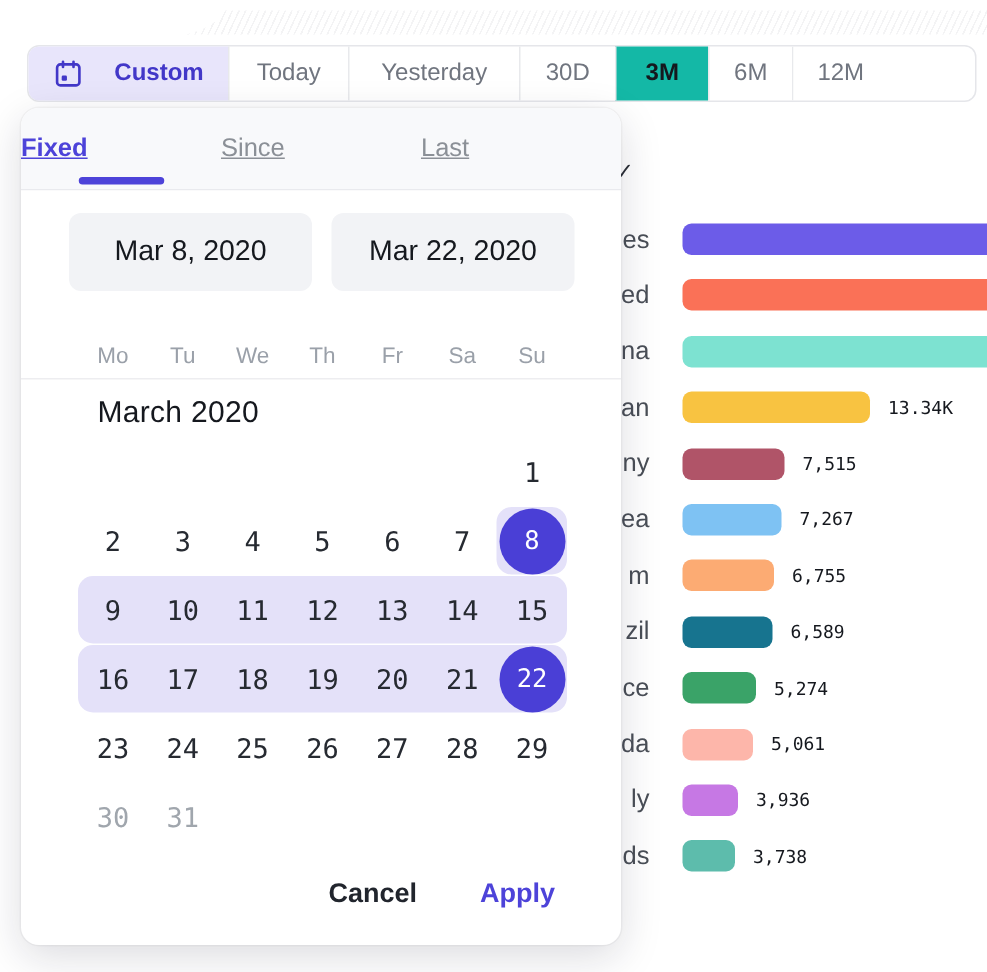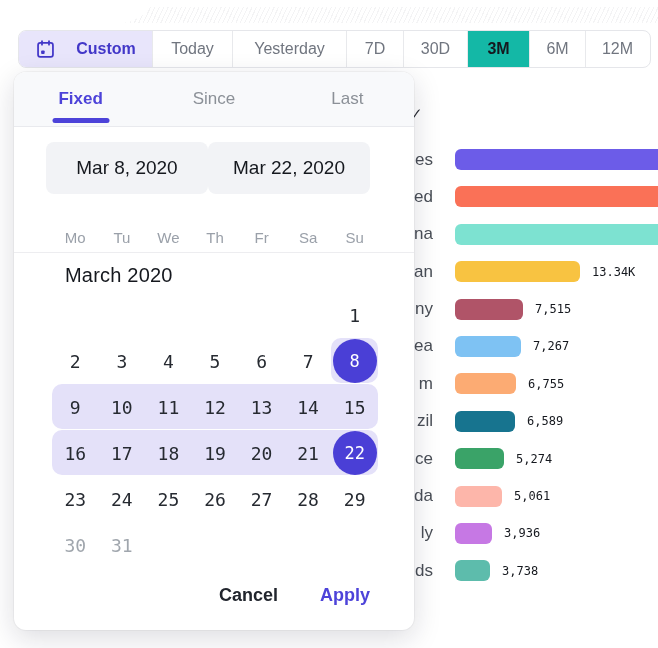--- a/index.html
+++ b/index.html
@@ -37,27 +37,27 @@
     font-size:12px; color:#15181e; white-space:nowrap; }
   .check-glyph { position:absolute; left:410px; top:105px; z-index:1;
     font-size:15px; color:#2b2f36; }
 
   
   .panel { position:absolute; left:14px; top:72px; width:400px; height:558px;
     background:#ffffff; border-radius:12px; z-index:5;
     box-shadow:0 8px 28px rgba(20,20,45,.15), 0 0 0 1px rgba(0,0,0,.035); }
   .panel-tabs { height:55px; background:#f8f9fb; border-bottom:1px solid #e9eaee;
     border-radius:12px 12px 0 0; display:flex; }
-  .tab { flex:1; display:flex; align-items:center; justify-content:center;
-    font-size:17px; color:#8b9097; position:relative; cursor:pointer; }
+  .tab { flex:1; display:flex; align-items:center; 
+    font-size:17px; color:#8b9097; position:relative; cursor:pointer;text-decoration:underline; }
   .tab.active { color:#4d43d9; font-weight:700; }
   .tab-underline { position:absolute; bottom:3px; left:50%; transform:translateX(-50%);
     width:57px; height:5px; border-radius:3px; background:#4d43d9; }
 
-  .inputs-row { position:absolute; top:70px; left:32px; display:flex; }
+  .inputs-row { position:absolute; top:70px; left:32px; display:flex; gap:13px; }
   .date-input { width:162px; height:52px; background:#f2f3f6; border-radius:8px;
     display:flex; align-items:center; justify-content:center;
     font-size:19px; color:#15181e; cursor:text; }
 
   .weekdays-wrap { position:absolute; top:150px; left:0; width:100%; height:31px;
     border-bottom:1px solid #ededf0; }
   .weekdays { position:absolute; left:38px; top:0; width:326px; height:30px;
     display:grid; grid-template-columns:repeat(7,1fr); align-items:center;
     justify-items:center; font-size:15px; color:#9aa0a9; }
 
@@ -95,21 +95,20 @@
     <svg class="cal-ico" viewBox="0 0 24 24" fill="none" stroke="#4237c8" stroke-width="2" stroke-linecap="round">
       <rect x="3.5" y="4.5" width="17" height="16" rx="2.5"></rect>
       <line x1="8" y1="2.5" x2="8" y2="6.5"></line>
       <line x1="16" y1="2.5" x2="16" y2="6.5"></line>
       <rect x="7" y="13" width="4" height="4" rx="1" fill="#4237c8" stroke="none"></rect>
     </svg>
     <span>Custom</span>
   </div>
   <div class="seg seg-today">Today</div>
   <div class="seg seg-yesterday">Yesterday</div>
-  <div class="seg seg-7d">7D</div>
   <div class="seg seg-30d">30D</div>
   <div class="seg seg-3m">3M</div>
   <div class="seg seg-6m">6M</div>
   <div class="seg seg-12m">12M</div>
 </div>
 
 <div class="check-glyph">✓</div>
 
 <div class="chart">
   <div class="chart-row">

